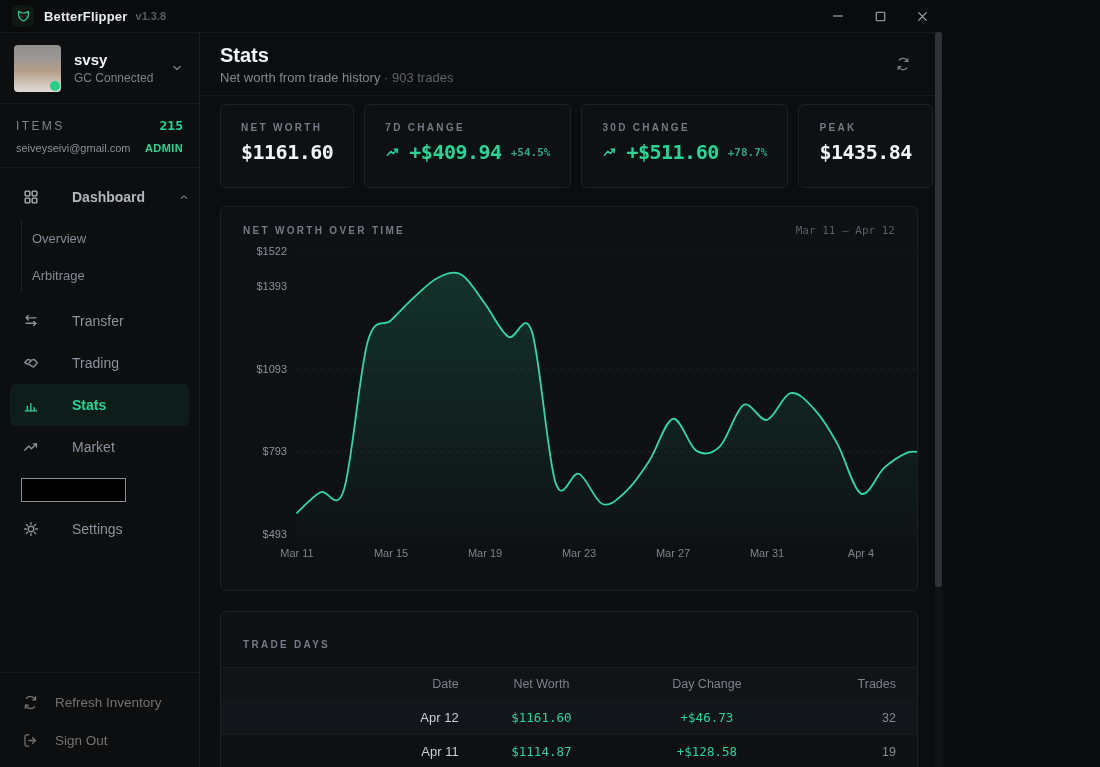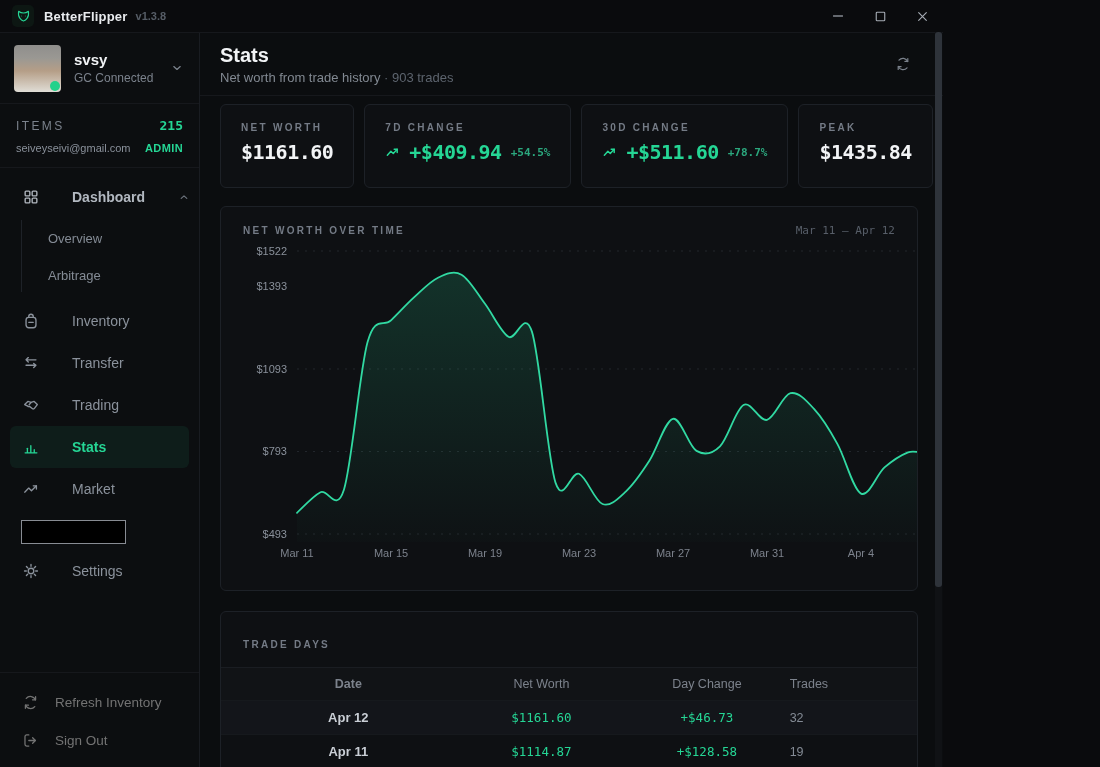--- a/index.html
+++ b/index.html
@@ -40,21 +40,21 @@
 
   .nav { flex:1; padding-top:8px; }
   .nav-item { height:42px; margin:0 10px; border-radius:6px; display:flex; align-items:center;
     gap:32px; padding-left:12px; color:#8b929c; font-size:14px; cursor:default; }
   .nav-item .ic { flex:0 0 18px; }
   .nav-item--header { color:#b2b8c0; font-weight:bold; }
   .nav-item.active { background:rgba(37,214,149,.08); color:#25d695; font-weight:bold; }
   .nav-chevron { margin-left:auto; margin-right:14px; color:#6b727c; }
   .nav-sub { position:relative; padding:2px 0 6px; }
   .sub-line { position:absolute; left:21px; top:2px; bottom:8px; width:1px; background:#1e2228; }
-  .nav-subitem { height:37px; display:flex; align-items:center; padding-left:48px; font-size:13px; color:#848b95; }
+  .nav-subitem { height:37px; display:flex; align-items:center; padding-left:32px; font-size:13px; color:#848b95; }
   .redacted { width:105px; height:24px; margin:10px 0 6px 21px; background:#000; border:1px solid #888c93; }
 
   .sidebar-footer { border-top:1px solid #16181c; padding:10px 0 8px; }
   .footer-item { height:38px; display:flex; align-items:center; gap:16px; padding-left:22px; color:#737373; font-size:13.5px; }
   .footer-item .ic { flex:0 0 17px; }
 
   
   .main { flex:1; display:flex; flex-direction:column; background:#0b0d0f; min-width:0; }
   .main-header { flex:0 0 63px; display:flex; align-items:center; padding:0 32px 0 20px; border-bottom:1px solid #16181c; }
   .page-title { font-size:20px; font-weight:bold; color:#f1f3f5; }
@@ -80,24 +80,24 @@
   .chart-range { font-family:"DejaVu Sans Mono", monospace; font-size:11px; color:#575e68; }
   .chart-svg { display:block; margin-top:7px; }
   .chart-svg text { font-family:"Liberation Sans", sans-serif; }
 
   .table-panel { margin-top:20px; height:215px; overflow:hidden; }
   .table-head { padding:22px 22px 15px; border-bottom:1px solid #1a1d22; }
   .tgrid { display:grid; grid-template-columns:2fr 1.5fr 1.5fr 1fr; align-items:center; padding:0 17px; }
   .thead { height:32px; color:#7c828c; font-size:12.5px; background:rgba(255,255,255,.015); }
   .trow { height:34px; border-top:1px solid #16191d; }
   .trow--alt { background:#13151a; }
-  .c-date { text-align:center;font-weight:bold; }
+  .c-date { text-align:right; }
   .c-net { text-align:center; }
   .c-chg { text-align:center; }
-  .c-trd { text-align:left; padding-right:4px; }
+  .c-trd { text-align:right; padding-right:4px; }
   .trow .c-date { color:#c9ced5; font-size:13px; }
   .money { font-family:"DejaVu Sans Mono", monospace; font-size:12.5px; color:#25d695; }
   .trow .c-trd { color:#848b95; font-size:12.5px; }
 
   
   .scroll-track { position:absolute; right:1px; top:32px; bottom:0; width:7px; background:#101215; }
   .scroll-thumb { position:absolute; right:1px; top:32px; width:7px; height:555px; background:#2e333a; border-radius:3px; }
 
   .ic { display:block; }
 </style>
@@ -183,28 +183,20 @@
         <div class="nav-sub">
           <span class="sub-line"></span>
           <div class="nav-subitem">
             <span>Overview</span>
           </div>
           <div class="nav-subitem">
             <span>Arbitrage</span>
           </div>
         </div>
 
-        <div class="nav-item">
-          <svg class="ic" width="18" height="18" viewBox="0 0 20 20" fill="none" stroke="currentColor" stroke-width="1.5" stroke-linecap="round">
-            <path d="M7.5 6V4.9A2.5 2.5 0 0 1 10 2.5a2.5 2.5 0 0 1 2.5 2.4V6"></path>
-            <rect x="4.5" y="6" width="11" height="11.5" rx="3"></rect>
-              <path d="M7.5 11.5h5"></path>
-          </svg>
-          <span>Inventory</span>
-        </div>
 
         <div class="nav-item">
           <svg class="ic" width="18" height="18" viewBox="0 0 20 20" fill="none" stroke="currentColor" stroke-width="1.5" stroke-linecap="round" stroke-linejoin="round">
             <path d="M15.5 6.5h-11M7 4L4.5 6.5 7 9"></path>
               <path d="M4.5 12.5h11M13 10.5l2.5 2L13 15"></path>
           </svg>
           <span>Transfer</span>
         </div>
 
         <div class="nav-item">

